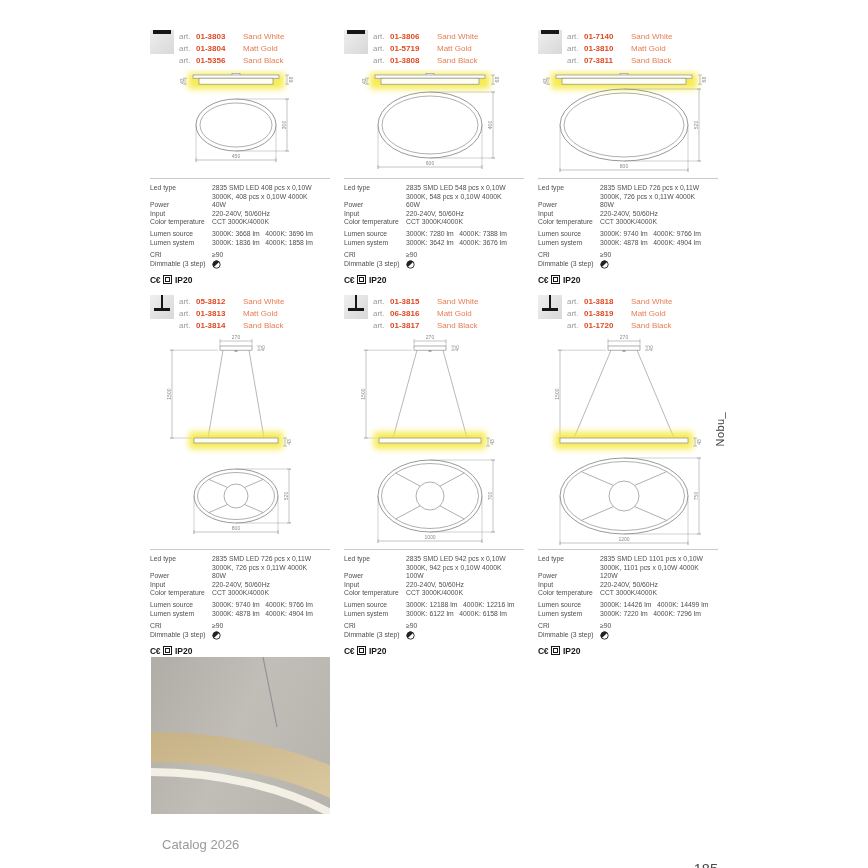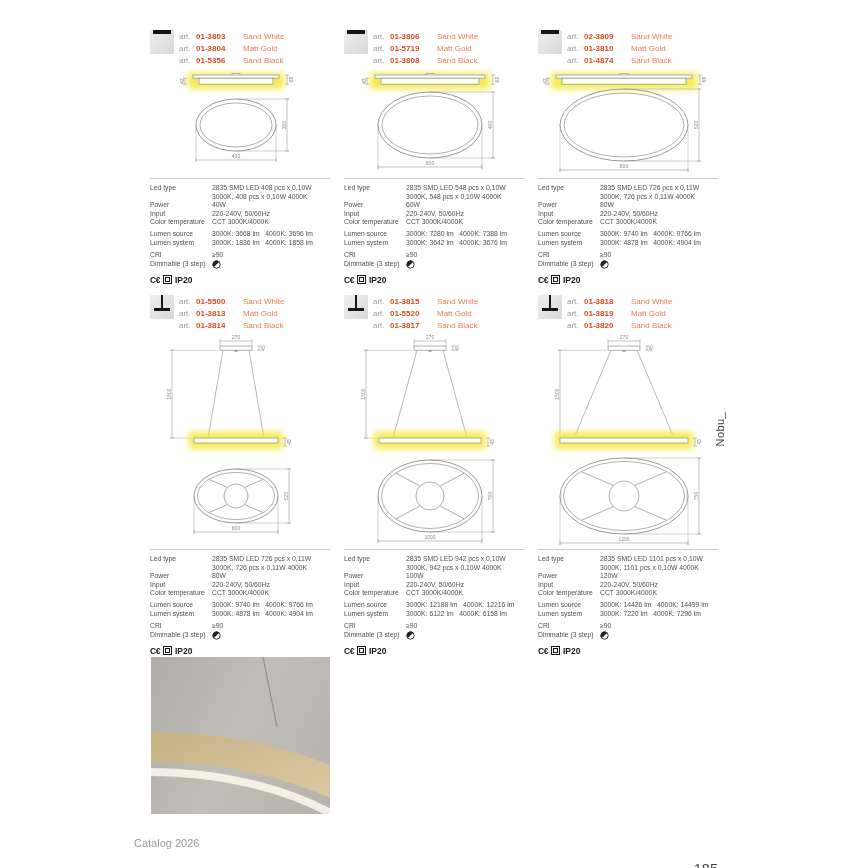--- a/index.html
+++ b/index.html
@@ -37,21 +37,21 @@
   .classii-icon{width:7px;height:7px;border:1px solid #161616;display:flex;align-items:center;justify-content:center;flex:none;}
   .classii-icon::after{content:'';width:3px;height:3px;border:1px solid #161616;}
   .ip-mark{font-size:8.5px;font-weight:bold;}
 
   .photo{position:absolute;left:151px;top:657px;width:179px;height:157px;overflow:hidden;
          background:linear-gradient(115deg,#b0aca6 0%,#c1bdb7 48%,#b6b2ac 100%);}
 
   .side-label{position:absolute;left:714px;top:412px;writing-mode:vertical-rl;transform:rotate(180deg);
               font-size:11px;color:#3c3c3c;letter-spacing:0.4px;}
 
-  .footer-left{position:absolute;left:134px;top:837px;font-size:11px;color:#9a9a9a;}
+  .footer-left{position:absolute;left:162px;top:837px;font-size:13px;color:#9a9a9a;}
   .page-number{position:absolute;left:670px;top:861px;width:48px;text-align:right;font-size:14.5px;color:#474747;}
 
   .hidden-defs{position:absolute;width:0;height:0;}
 </style>
 </head>
 <body>
 
 <svg class="hidden-defs" aria-hidden="true">
   <defs>
     <filter id="glowF" x="-60%" y="-120%" width="220%" height="340%">
@@ -259,31 +259,31 @@
       </div>
     </div>
   </div>
 
   <div class="cell">
     <div class="cell-header">
       <div class="mount-icon ceiling"></div>
       <div class="art-list">
         <div class="art-row">
           <span class="art-label">art.</span>
-          <span class="art-code">02-3809</span>
+          <span class="art-code">01-7140</span>
           <span class="art-finish">Sand White</span>
         </div>
         <div class="art-row">
           <span class="art-label">art.</span>
           <span class="art-code">01-3810</span>
           <span class="art-finish">Matt Gold</span>
         </div>
         <div class="art-row">
           <span class="art-label">art.</span>
-          <span class="art-code">01-4874</span>
+          <span class="art-code">07-3811</span>
           <span class="art-finish">Sand Black</span>
         </div>
       </div>
     </div>
     <svg class="drawing" width="180" height="106">
         <rect x="13" y="4" width="146" height="16" fill="#f5e93d" opacity="0.9" filter="url(#glowF)"></rect>
         <rect x="82" y="4.6" width="8" height="1.8" fill="#fff" stroke="#8d8d8d" stroke-width="0.6"></rect>
         <rect x="18" y="6" width="136" height="3.2" fill="#ffffff" stroke="#8d8d8d" stroke-width="0.7"></rect>
         <rect x="24" y="9.2" width="124" height="6" fill="#fffef2" stroke="#8d8d8d" stroke-width="0.7"></rect>
         <line x1="162" y1="6" x2="162" y2="15.2" stroke="#9a9a9a" stroke-width="0.6"></line>
@@ -357,21 +357,21 @@
     </div>
   </div>
 </div>
 <div class="row" id="row-2">
   <div class="cell">
     <div class="cell-header">
       <div class="mount-icon pendant"></div>
       <div class="art-list">
         <div class="art-row">
           <span class="art-label">art.</span>
-          <span class="art-code">01-5500</span>
+          <span class="art-code">05-3812</span>
           <span class="art-finish">Sand White</span>
         </div>
         <div class="art-row">
           <span class="art-label">art.</span>
           <span class="art-code">01-3813</span>
           <span class="art-finish">Matt Gold</span>
         </div>
         <div class="art-row">
           <span class="art-label">art.</span>
           <span class="art-code">01-3814</span>
@@ -478,21 +478,21 @@
     <div class="cell-header">
       <div class="mount-icon pendant"></div>
       <div class="art-list">
         <div class="art-row">
           <span class="art-label">art.</span>
           <span class="art-code">01-3815</span>
           <span class="art-finish">Sand White</span>
         </div>
         <div class="art-row">
           <span class="art-label">art.</span>
-          <span class="art-code">01-5520</span>
+          <span class="art-code">06-3816</span>
           <span class="art-finish">Matt Gold</span>
         </div>
         <div class="art-row">
           <span class="art-label">art.</span>
           <span class="art-code">01-3817</span>
           <span class="art-finish">Sand Black</span>
         </div>
       </div>
     </div>
     <svg class="drawing" width="180" height="212">
@@ -599,21 +599,21 @@
           <span class="art-code">01-3818</span>
           <span class="art-finish">Sand White</span>
         </div>
         <div class="art-row">
           <span class="art-label">art.</span>
           <span class="art-code">01-3819</span>
           <span class="art-finish">Matt Gold</span>
         </div>
         <div class="art-row">
           <span class="art-label">art.</span>
-          <span class="art-code">01-3820</span>
+          <span class="art-code">01-1720</span>
           <span class="art-finish">Sand Black</span>
         </div>
       </div>
     </div>
     <svg class="drawing" width="180" height="212">
         <line x1="70" y1="7" x2="102" y2="7" stroke="#9a9a9a" stroke-width="0.6"></line>
         <line x1="70" y1="5" x2="70" y2="9" stroke="#9a9a9a" stroke-width="0.6"></line>
         <line x1="102" y1="5" x2="102" y2="9" stroke="#9a9a9a" stroke-width="0.6"></line>
         <text x="86" y="4.8" text-anchor="middle">270</text>
         <line x1="70" y1="8.5" x2="70" y2="12" stroke="#9a9a9a" stroke-width="0.45"></line>

